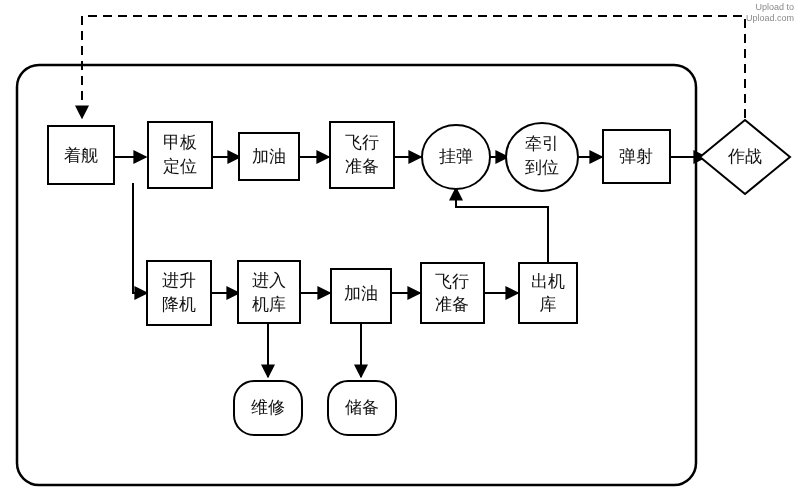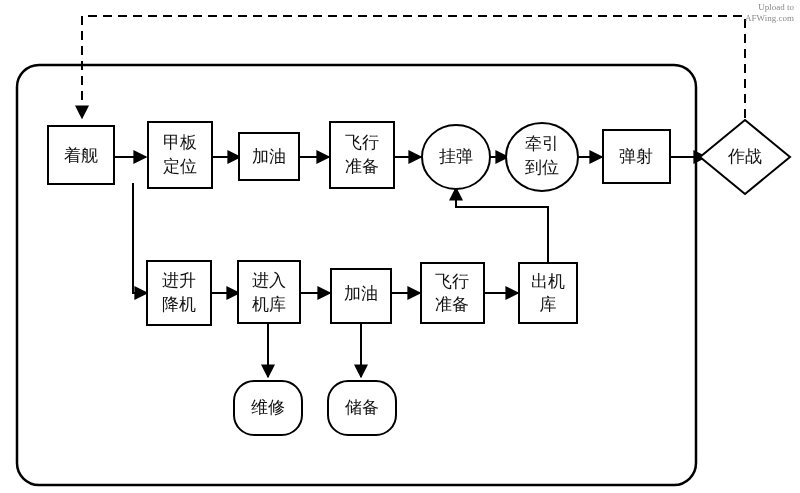--- a/index.html
+++ b/index.html
@@ -31,21 +31,21 @@
     white-space: pre;
   }
   .watermark {
     position: absolute;
     right: 6px;
     top: 2px;
     font-size: 9px;
     line-height: 11px;
     color: #8a8a8a;
     text-align: right;
-    font-family: Liberation Serif, serif;
+    font-family: Liberation Sans, sans-serif;
   }
   .box {
     fill: #ffffff;
     stroke: #000000;
     stroke-width: 2;
   }
   .outer {
     fill: none;
     stroke: #000000;
     stroke-width: 2.5;
@@ -176,16 +176,16 @@
     </g>
 
     <g>
       <rect class="box" x="328" y="381" width="68" height="54" rx="20" ry="20"></rect>
       <text class="node-label" x="362" y="408">储备</text>
     </g>
   </svg>
 
   <div class="watermark">
     <div>Upload to</div>
-    <div>AFWing.com</div>
+    <div>Upload.com</div>
   </div>
 
 </div>
 
 </body></html>

